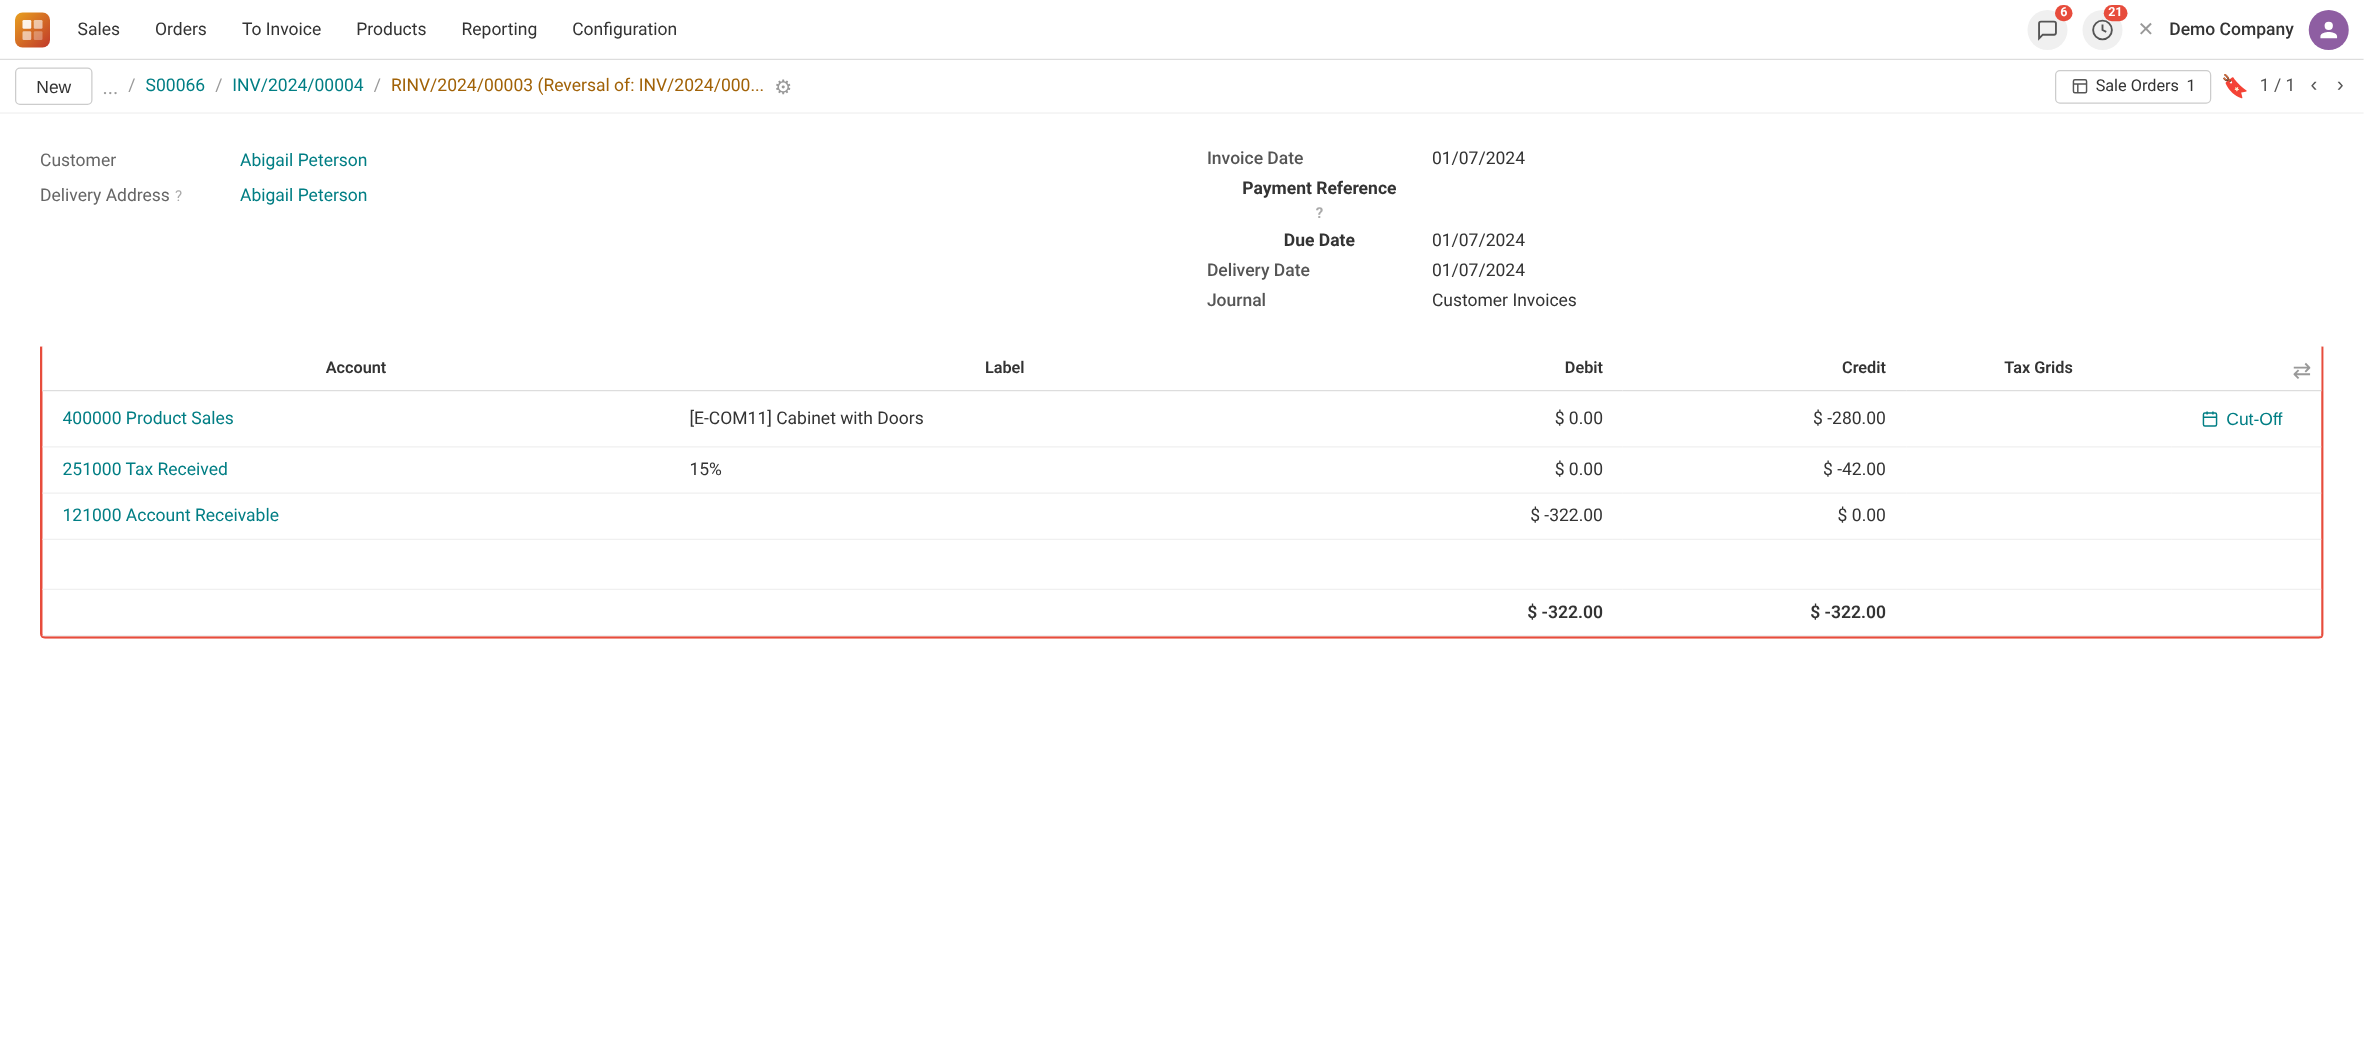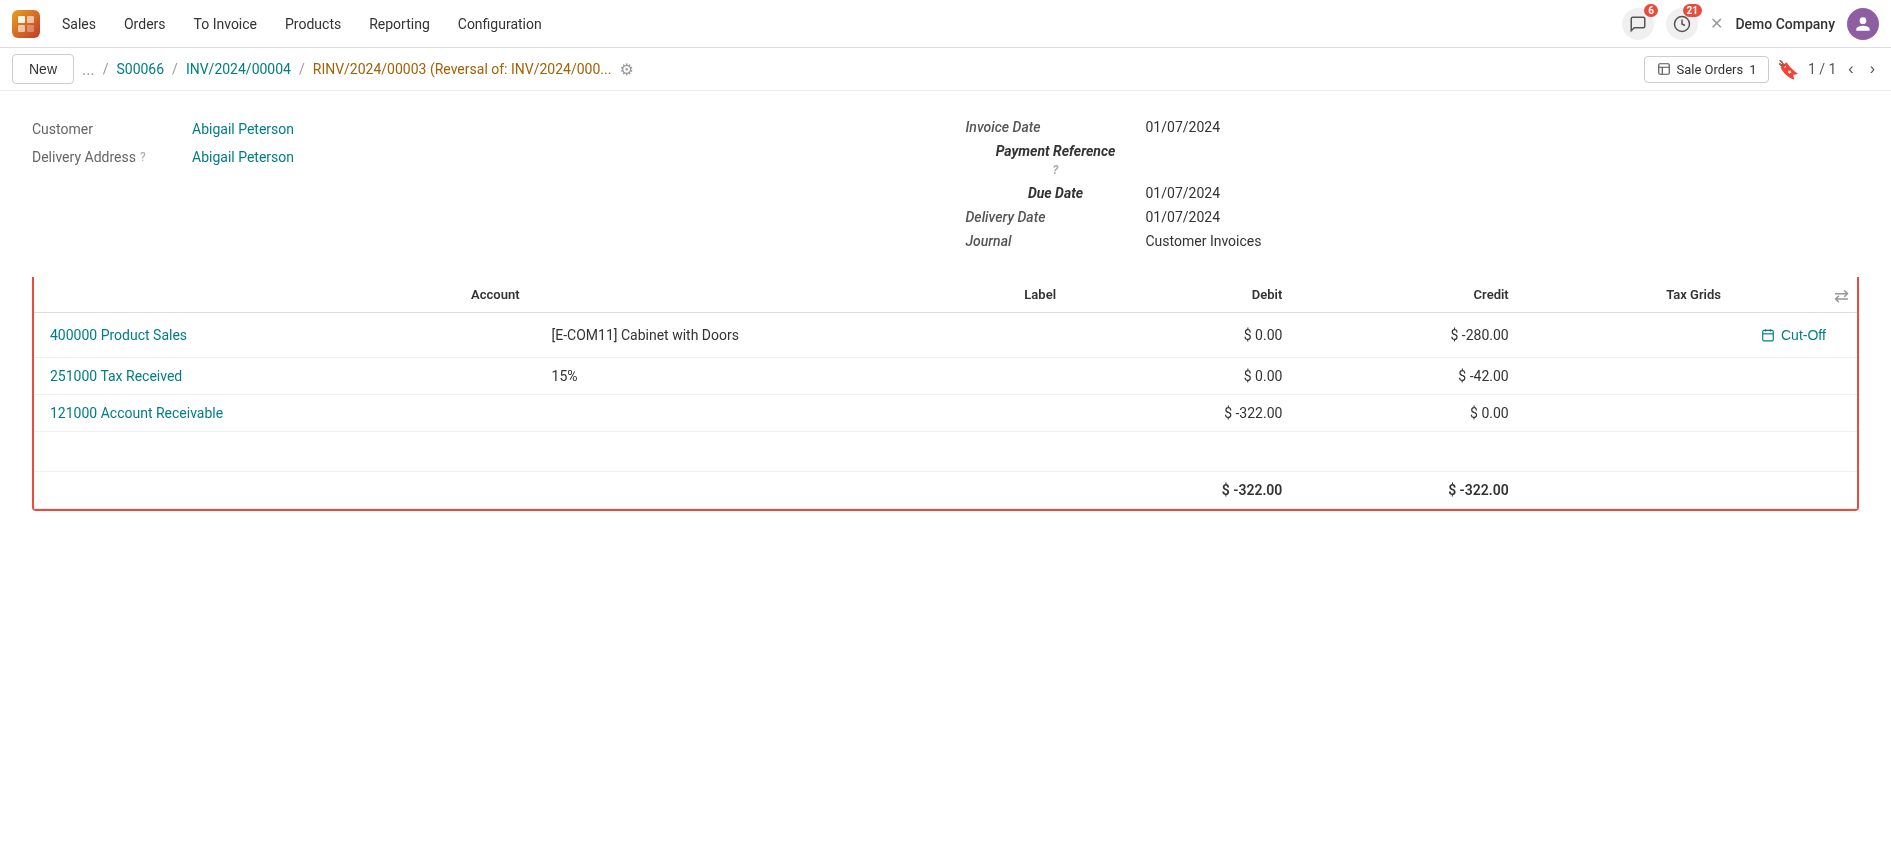--- a/index.html
+++ b/index.html
@@ -69,21 +69,21 @@
     .record-title { font-size: 28px; font-weight: 700; color: #212529; margin-bottom: 24px; }
 
     
     .form-grid { display: grid; grid-template-columns: 1fr 1fr; gap: 10px 40px; margin-bottom: 24px; }
     .form-row { display: flex; align-items: flex-start; padding: 6px 0; }
     .form-label { color: #666; min-width: 160px; font-size: 14px; display: flex; align-items: center; gap: 4px; }
     .form-label .help-icon { color: #aaa; font-size: 12px; cursor: pointer; }
     .form-value { color: #017e84; font-size: 14px; cursor: pointer; }
     .form-value.plain { color: #333; }
     .right-col .form-row { padding: 4px 0; }
-    .right-col .form-label { min-width: 180px; font-weight: 500; color: #555; font-style: italic; }
+    .right-col .form-label { min-width: 180px; font-weight: 500; color: #555; }
     .right-col .form-label.bold { font-weight: 700; color: #333; flex-direction: column; }
 
     
     .tabs { display: flex; border-bottom: 1px solid #ddd; margin-bottom: 0; }
     .tab {
       padding: 10px 20px; cursor: pointer; font-size: 14px; color: #666;
       border: 1px solid transparent; border-bottom: none; margin-bottom: -1px;
       border-radius: 4px 4px 0 0; background: #fff;
     }
     .tab.active {
@@ -94,21 +94,21 @@
     
     .journal-section {
       border: 2px solid #e74c3c; border-radius: 0 0 4px 4px; border-top: none;
       padding: 0; position: relative;
     }
 
     
     .journal-table { width: 100%; border-collapse: collapse; font-size: 14px; }
     .journal-table thead tr { border-bottom: 1px solid #ddd; }
     .journal-table th {
-      padding: 10px 16px; text-align: right; color: #333; font-weight: 600;
+      padding: 10px 16px; text-align: center; color: #333; font-weight: 600;
       background: #fff; font-size: 13px;
     }
     .journal-table th.right { text-align: right; }
     .journal-table td { padding: 10px 16px; border-bottom: 1px solid #f0f0f0; }
     .journal-table td.right { text-align: right; }
     .journal-table tfoot tr { border-top: 1px solid #ddd; }
     .journal-table tfoot td { padding: 10px 16px; font-weight: 600; }
     .journal-table tfoot td.right { text-align: right; }
     .account-link { color: #017e84; cursor: pointer; }
     .cut-off-btn {

